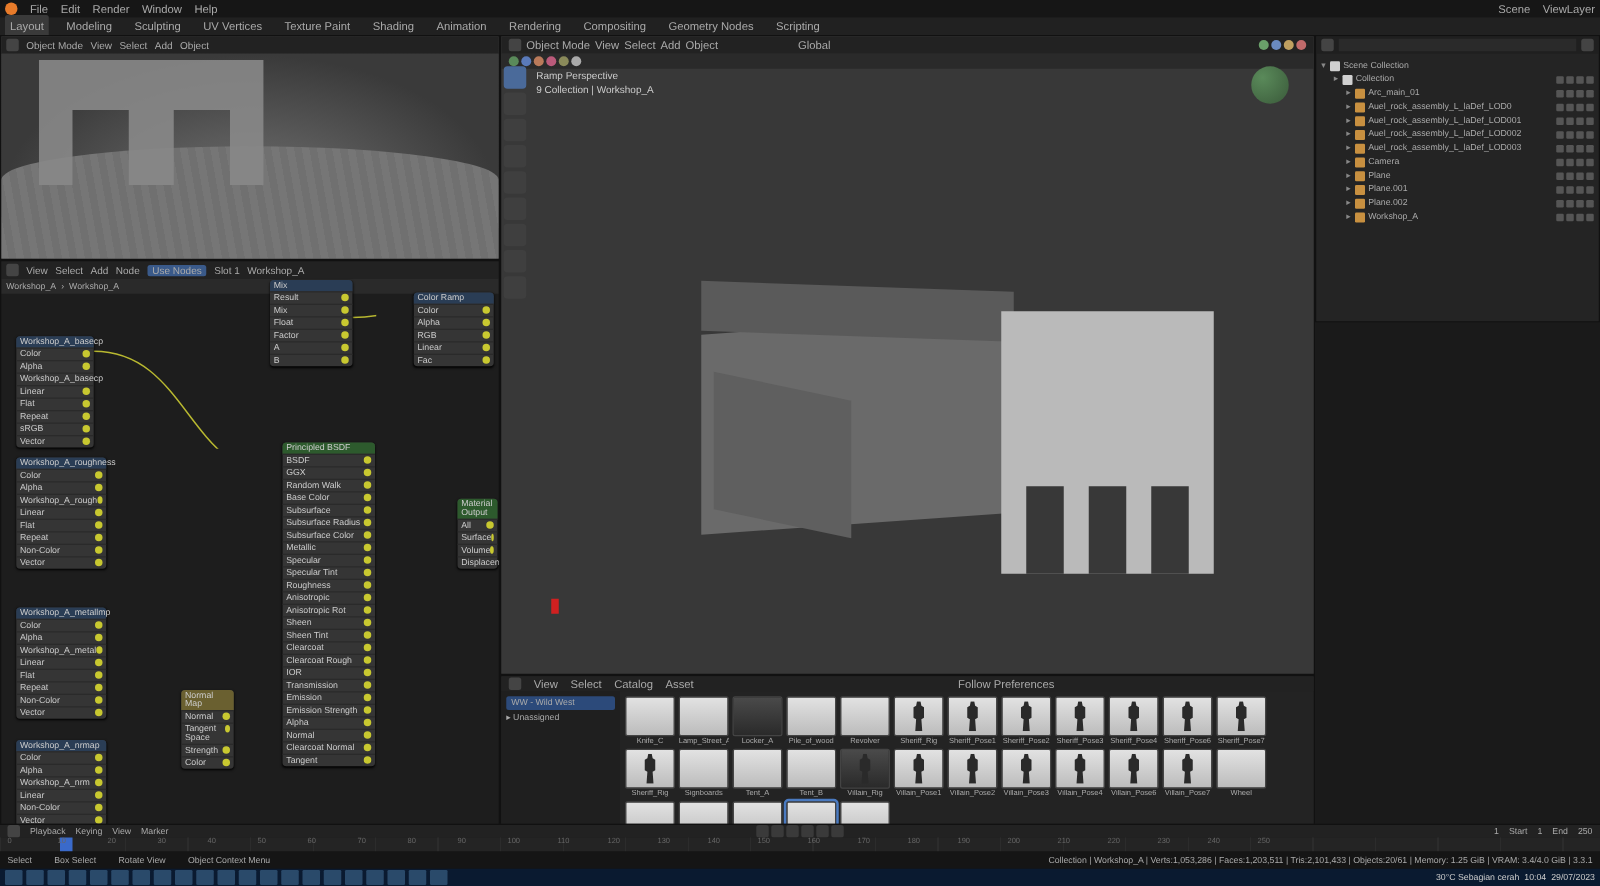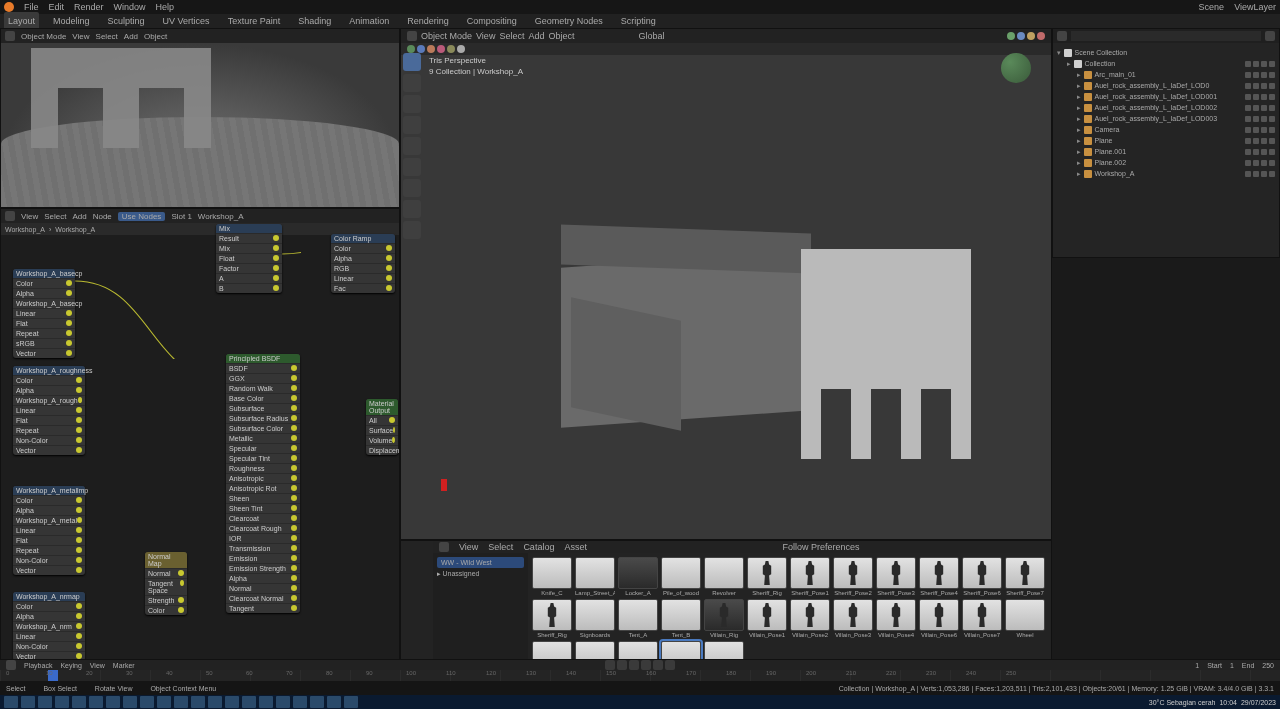--- a/index.html
+++ b/index.html
@@ -11,21 +11,21 @@
 .tabbar { height:14px; background:#212121; display:flex; align-items:center; padding:0 4px; gap:10px; font-size:9px; }
 .tabbar .tab { padding:4px 4px; }
 .tabbar .tab.active { background:#3a3a3a; border-radius:2px; }
 
 
 .workspace { position:absolute; top:28px; left:0; right:0; bottom:50px; display:grid;
   grid-template-columns: 400px 652px 228px;
   grid-template-rows: 180px 332px 150px; }
 
 
-.panel { background:#2c2c2c; border:1px solid #111; position:relative; overflow:hidden;padding-left:32px; }
+.panel { background:#2c2c2c; border:1px solid #111; position:relative; overflow:hidden; }
 .mini-icon { width:10px; height:10px; background:#444; border-radius:2px; display:inline-block; }
 
 
 .vp1 { grid-column:1; grid-row:1; background:linear-gradient(#3f3f3f,#3a3a3a); }
 .vp1 .scene { position:absolute; inset:14px 0 0 0; background:
   radial-gradient(ellipse at 50% 70%, #6a6a6a 0%, #5a5a5a 30%, #3a3a3a 70%);
 }
 .vp1 .arch { position:absolute; left:30px; top:5px; width:180px; height:100px;
   background:#888; clip-path:polygon(0 100%,0 0,100% 0,100% 100%,85% 100%,85% 40%,60% 40%,60% 100%,40% 100%,40% 40%,15% 40%,15% 100%); opacity:.9;}
 .vp1 .floor { position:absolute; left:0; right:0; bottom:0; height:90px;
@@ -545,21 +545,21 @@
       <div class="tbtn"></div>
       <div class="tbtn"></div>
       <div class="tbtn"></div>
       <div class="tbtn"></div>
       <div class="tbtn"></div>
       <div class="tbtn"></div>
       <div class="tbtn"></div>
       <div class="tbtn"></div>
     </div>
     <div class="overlay-info">
-      <div>Tris Perspective</div>
+      <div>Ramp Perspective</div>
       <div>9 Collection | Workshop_A</div>
     </div>
     <div class="gizmo">
         <div class="gizmo-ball"></div>
       </div>
     <div class="building">
       <div class="barn"></div>
       <div class="barn-side"></div>
       <div class="castle"></div>
     </div>

